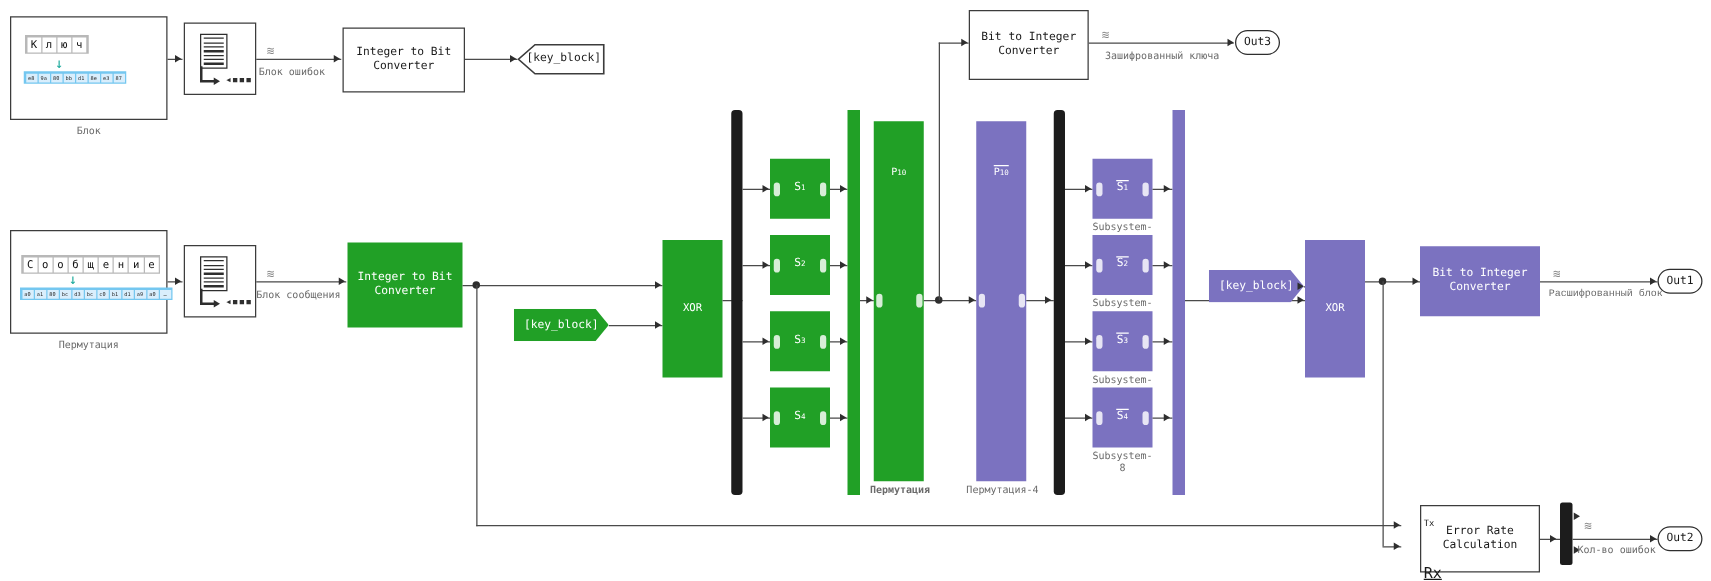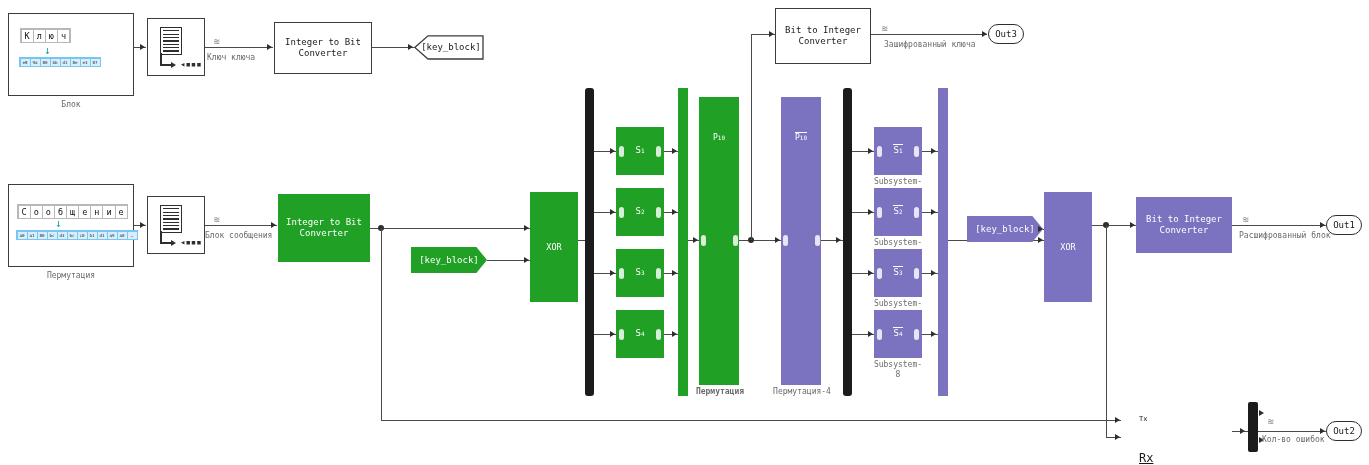--- a/index.html
+++ b/index.html
@@ -104,21 +104,21 @@
       <i></i>
   </div>
   <div class="ln lnv" style="left:160px;top:53px;height:12px;background:#2e2e2e;width:1.6px;"></div>
   <div class="ln lnh" style="left:160px;top:64px;width:12px;background:#2e2e2e;height:1.6px;"></div>
   <div class="arw" style="left:171px;top:61.5px;"></div>
   <div class="lbl" style="left:180px;top:59px;font-size:9px;color:#2e2e2e;">◂▪▪▪</div>
 
   <div class="ln lnh" style="left:205px;top:47px;width:68px;"></div>
   <div class="arw" style="left:267px;top:43.6px;"></div>
   <div class="wifi" style="left:211px;top:37px;">≋</div>
-  <div class="lbl" style="left:207px;top:53px;">Ключ ключа</div>
+  <div class="lbl" style="left:207px;top:53px;">Блок ошибок</div>
 
   <div class="blk blk-white" style="left:274px;top:22px;width:98px;height:52px;font-size:9px;white-space:pre;">Integer to Bit
 Converter</div>
 
   <div class="ln lnh" style="left:372px;top:47px;width:42px;"></div>
   <div class="arw" style="left:408px;top:43.6px;"></div>
 
   <svg style="position:absolute;left:414px;top:35px;width:70px;height:25px;">
     <polygon points="14,0.8 69,0.8 69,24 14,24 0.8,12.4" fill="#ffffff" stroke="#3c3c3c" stroke-width="1.3"></polygon>
   </svg>
@@ -352,23 +352,25 @@
   <div class="ln lnv" style="left:1106px;top:225px;height:212px;"></div>
   <div class="ln lnh" style="left:1106px;top:437px;width:15px;"></div>
   <div class="arw" style="left:1115px;top:433.6px;"></div>
 
   <div class="blk blk-purple" style="left:1136px;top:197px;width:96px;height:56px;font-size:9px;white-space:pre;">Bit to Integer
 Converter</div>
 
   <div class="ln lnh" style="left:1232px;top:225px;width:94px;"></div>
   <div class="arw" style="left:1320px;top:221.6px;"></div>
   <div class="wifi" style="left:1240px;top:215px;">≋</div>
-  <div class="lbl" style="left:1239px;top:231px;">Расшифрованный блок</div>
+  <div class="lbl" style="left:1239px;top:231px;font-family:Liberation Mono, monospace;">Расшифрованный блок</div>
   <div class="outp" style="left:1326px;top:215px;width:36px;height:20px;">Out1</div>
 
+  <div class="blk blk-white" style="left:1136px;top:404px;width:96px;height:54px;font-size:9px;white-space:pre;">Error Rate
+Calculation</div>
   <div class="lbl" style="left:1139px;top:415px;color:#1a1a1a;font-size:7px;">Tx</div>
   <div class="lbl" style="left:1139px;top:451px;color:#1a1a1a;font-size:12px;text-decoration:underline;">Rx</div>
 
   <div class="ln lnh" style="left:1232px;top:431px;width:16px;"></div>
   <div class="arw" style="left:1240px;top:427.6px;"></div>
 
   <div class="blk blk-black" style="left:1248px;top:402px;width:10px;height:50px;border-radius:2px;"></div>
 
   <div class="ln lnh" style="left:1258px;top:431px;width:68px;"></div>
   <div class="arw" style="left:1320px;top:427.6px;"></div>

